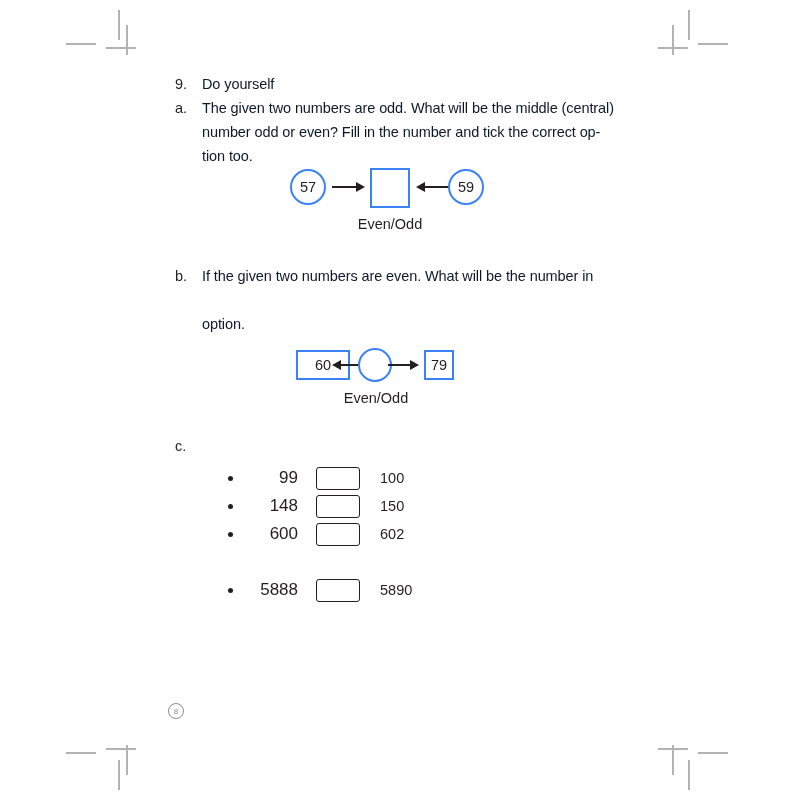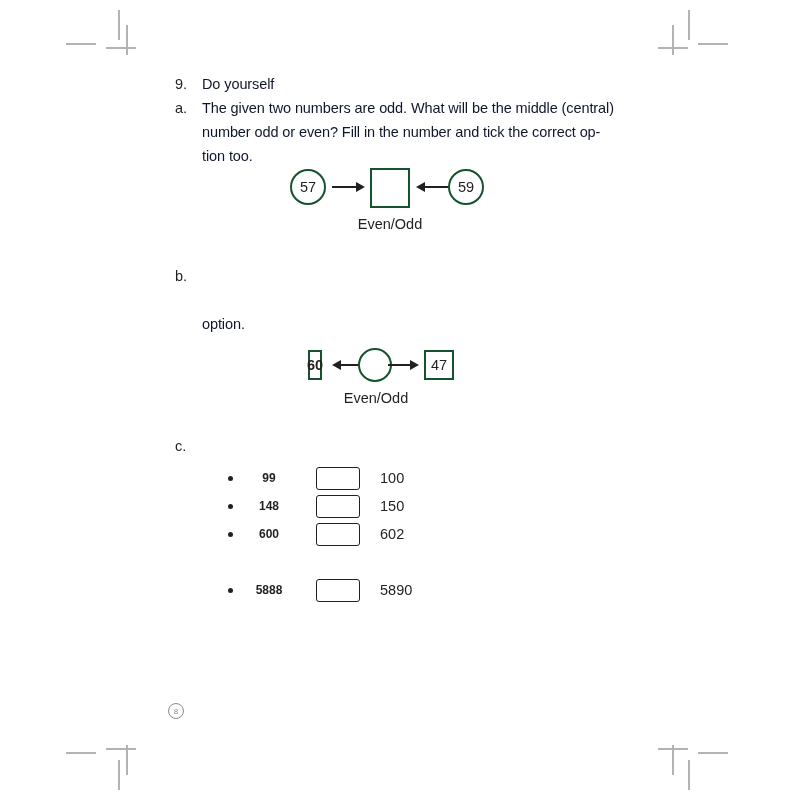--- a/index.html
+++ b/index.html
@@ -63,21 +63,21 @@
     line-height: 24px;
     color: #0f172a;
     letter-spacing: -0.1px;
   }
 
   
   .diagram { position: absolute; }
 
   .shape-circle, .shape-square {
     position: absolute;
-    border: 2px solid #14532d;
+    border: 2px solid #3b82f6;
     display: flex;
     align-items: center;
     justify-content: center;
     font-size: 14.5px;
     color: #231f20;
     background: #fff;
   }
   .shape-circle { border-radius: 50%; }
 
   .arrow { position: absolute; height: 2px; background: #231f20; }
@@ -103,24 +103,23 @@
     position: absolute;
     left: 0; top: 10px;
     width: 5px; height: 5px;
     border-radius: 50%;
     background: #231f20;
   }
   .num-left {
     position: absolute;
     left: 12px;
     width: 58px;
-    text-align: center;
-    font-size: 12px;
-    line-height: 24px;
-    font-weight: bold;
+    text-align: right;
+    font-size: 17px;
+    line-height: 24px;
   }
   .answer-box {
     position: absolute;
     left: 88px; top: 1px;
     width: 44px; height: 23px;
     border: 1.5px solid #231f20;
     border-radius: 3px;
     background: #fff;
   }
   .num-right {
@@ -184,30 +183,31 @@
     <div class="arrow" style="left:42px; top:18px; width:26px;"></div>
     <div class="arrow-head right" style="left:66px; top:14px;"></div>
     <div class="shape-square" style="left:80px; top:0px; width:40px; height:40px;"></div>
     <div class="arrow-head left" style="left:126px; top:14px;"></div>
     <div class="arrow" style="left:134px; top:18px; width:26px;"></div>
     <div class="shape-circle" style="left:158px; top:1px; width:36px; height:36px;">59</div>
   </div>
   <div class="evenodd" style="left:310px; top:216px; width:160px;">Even/Odd</div>
 
   <div class="marker" style="left:175px; top:264px;">b.</div>
+  <div class="q-text" style="top:264px;">If the given two numbers are even. What will be the number in</div>
   <div class="q-text" style="top:312px;">option.</div>
 
   <div class="diagram" style="left:296px; top:348px; width:160px; height:34px;">
-    <div class="shape-square" style="left:12px; top:2px; width:14px; height:30px;font-weight:bold;">60</div>
+    <div class="shape-square" style="left:0px; top:2px; width:54px; height:30px;">60</div>
     <div class="arrow-head left" style="left:36px; top:12px;"></div>
     <div class="arrow" style="left:44px; top:16px; width:24px;"></div>
     <div class="shape-circle" style="left:62px; top:0px; width:34px; height:34px;"></div>
     <div class="arrow" style="left:92px; top:16px; width:24px;"></div>
     <div class="arrow-head right" style="left:114px; top:12px;"></div>
-    <div class="shape-square" style="left:128px; top:2px; width:30px; height:30px;">47</div>
+    <div class="shape-square" style="left:128px; top:2px; width:30px; height:30px;">79</div>
   </div>
   <div class="evenodd" style="left:296px; top:390px; width:160px;">Even/Odd</div>
 
   <div class="marker" style="left:175px; top:434px;">c.</div>
 
   <div class="list-row" style="left:228px; top:466px; width:240px;">
     <div class="bullet"></div>
     <div class="num-left">99</div>
     <div class="answer-box"></div>
     <div class="num-right">100</div>

